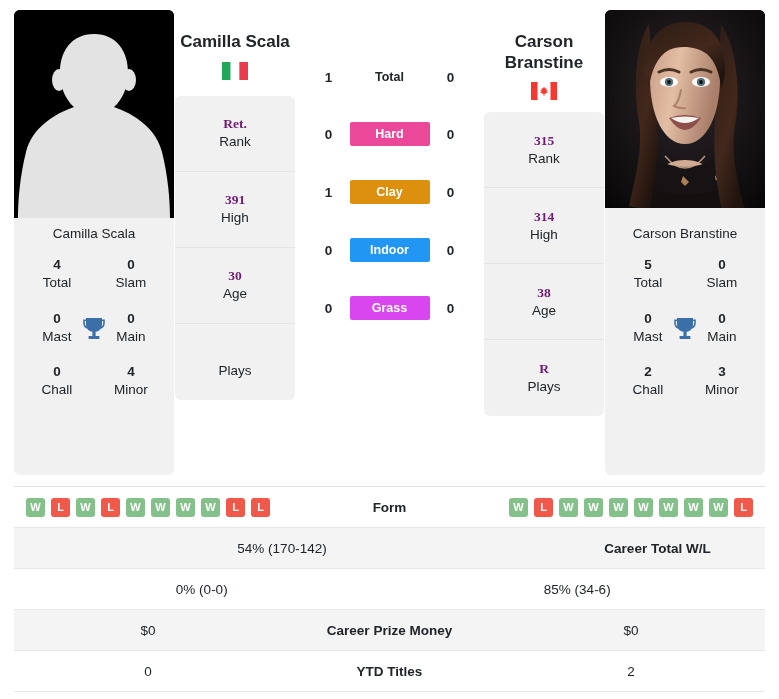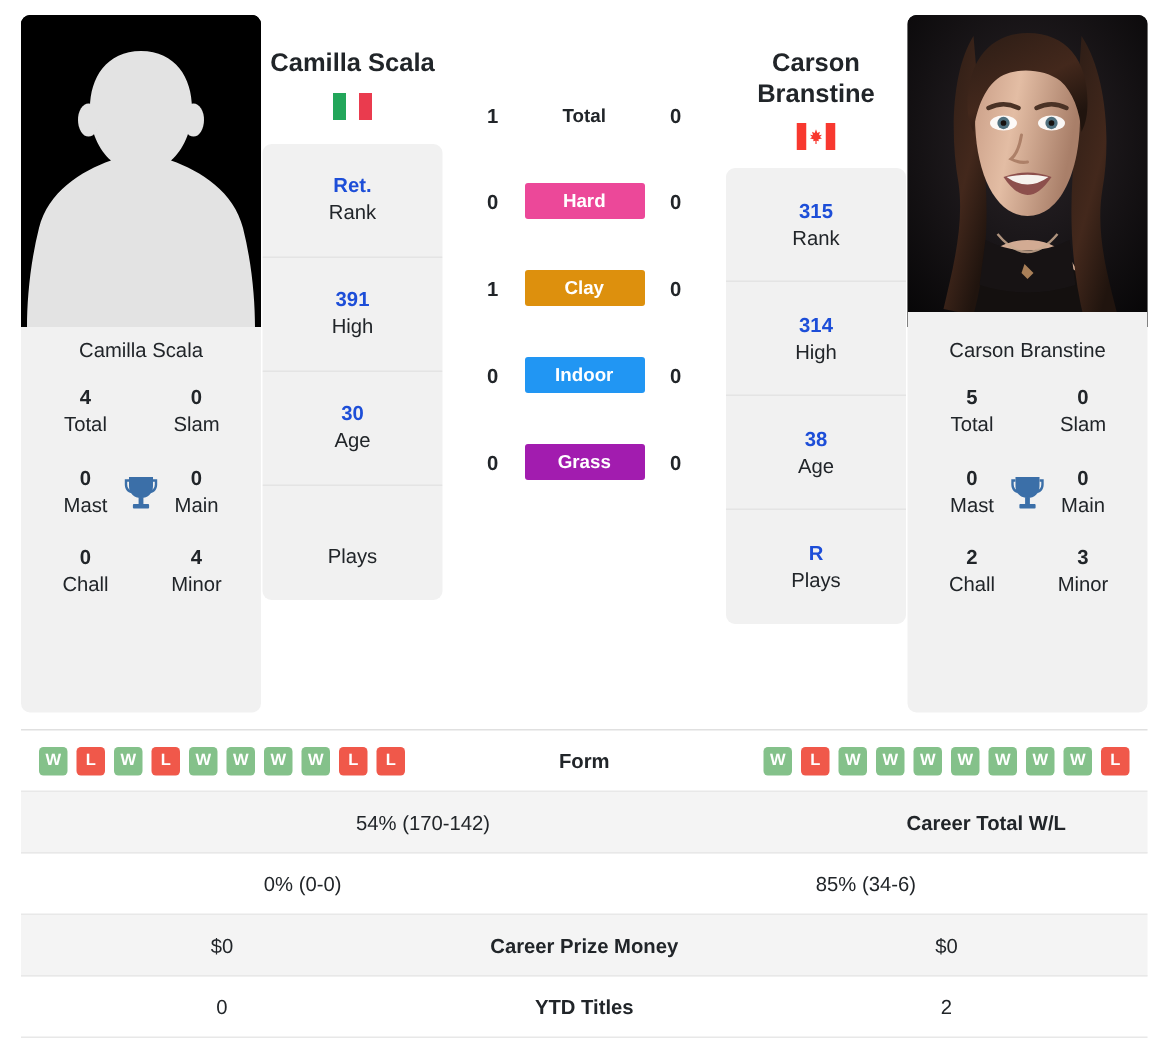--- a/index.html
+++ b/index.html
@@ -121,22 +121,23 @@
     display: flex;
     flex-direction: column;
     align-items: center;
     justify-content: center;
   }
   .rank-row:last-child { border-bottom: none; }
   .rank-val {
     font-size: 13.5px;
     font-weight: bold;
     line-height: 1.35;
-    color: #1d4ed8;
+    color: #701a75;
     min-height: 18px;
+    font-family: Liberation Serif, serif;
   }
   .rank-lab {
     font-size: 13.5px;
     line-height: 1.35;
     color: #212529;
   }
 
   
   .h2h-col {
     flex: 1;
@@ -321,21 +322,21 @@
         <div class="h2h-mid badge" style="background: rgb(221, 144, 13);">Clay</div>
         <div class="h2h-score">0</div>
       </div>
       <div class="h2h-row">
         <div class="h2h-score">0</div>
         <div class="h2h-mid badge" style="background: rgb(33, 150, 243);">Indoor</div>
         <div class="h2h-score">0</div>
       </div>
       <div class="h2h-row">
         <div class="h2h-score">0</div>
-        <div class="h2h-mid badge" style="background: #a21caf;">Grass</div>
+        <div class="h2h-mid badge" style="background: #d946ef;">Grass</div>
         <div class="h2h-score">0</div>
       </div>
     </div>
 
     <div class="name-col right">
       <div class="pname wrap">Carson Branstine</div>
       <svg class="flag" viewBox="0 0 26 18">
         <rect x="0" y="0" width="26" height="18" fill="#ffffff"></rect>
         <rect x="0" y="0" width="6.5" height="18" fill="#f8382f"></rect>
         <rect x="19.5" y="0" width="6.5" height="18" fill="#f8382f"></rect>

